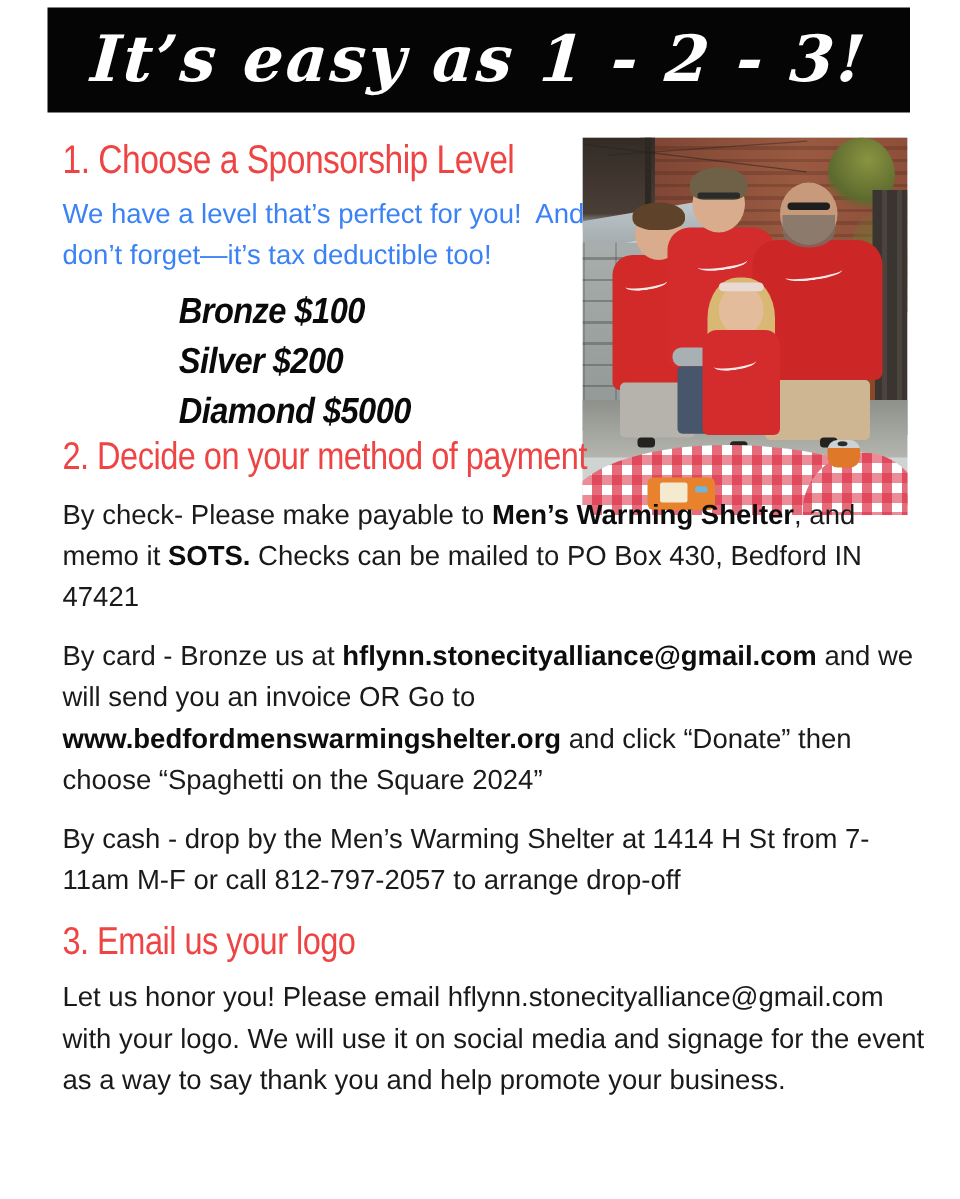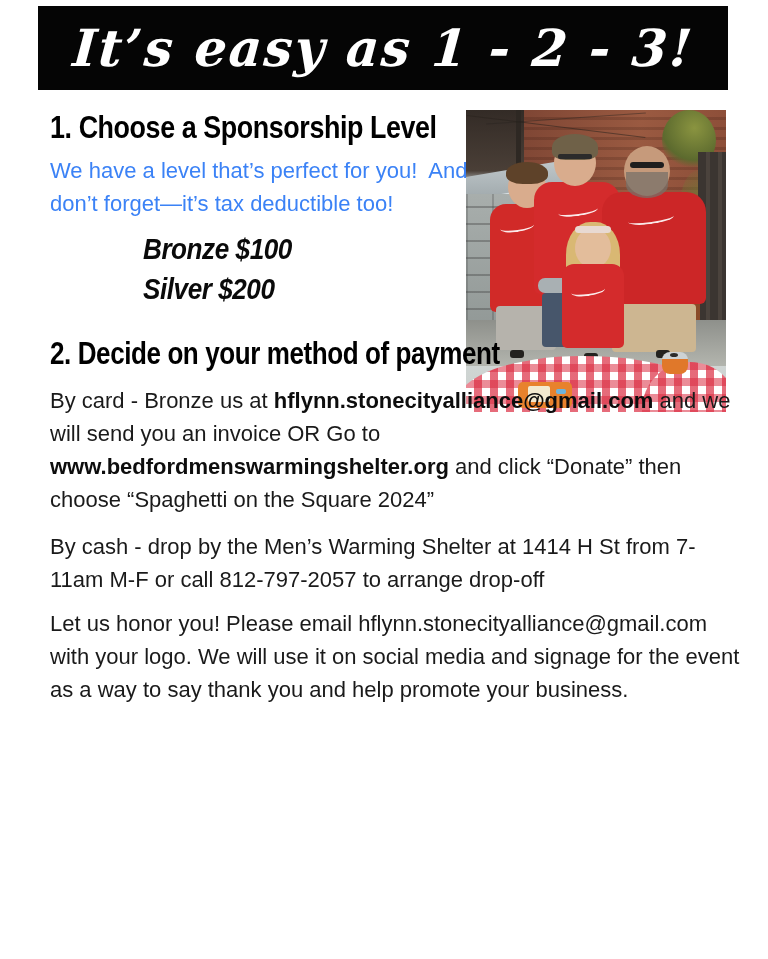--- a/index.html
+++ b/index.html
@@ -20,27 +20,27 @@
     font-family: "DejaVu Serif", serif;
     font-style: italic; font-weight: 700;
     font-size: 51px; letter-spacing: 2px; white-space: nowrap;
     transform: skewX(-4deg);
   }
 
   
   .content { position: absolute; left: 50px; top: 90px; width: 690px; }
 
   .h-condensed {
-    font-weight: 700; color: #000000; line-height: 1.05;
+    font-weight: 400; color: #ef4444; line-height: 1.05;
     letter-spacing: -0.5px; white-space: nowrap;
   }
   .h-condensed .squeeze { display: inline-block; transform: scaleX(0.84); transform-origin: 0 50%; }
 
   .h1 { font-size: 32px; margin-top: 21px; }
-  .h2 { font-size: 31px; margin-top: 29px; }
+  .h2 { font-size: 31px; }
   .h3 { font-size: 31px; margin-top: 17px; }
 
   .intro {
     margin-top: 9px; width: 434px;
     font-size: 22px; line-height: 33px; color: #3b82f6;
   }
 
   .levels { margin-top: 9px; margin-left: 93px; font-style: italic; }
   .level-row {
     font-size: 29px; line-height: 40px; font-weight: 800;
@@ -220,25 +220,30 @@
 
   <div class="h-condensed h1">
     <span class="squeeze">1. Choose a Sponsorship Level</span>
   </div>
 
   <p class="intro">We have a level that’s perfect for you!&nbsp; And don’t forget—it’s tax deductible too!</p>
 
   <div class="levels">
     <div class="level-row"><span class="squeeze"><span>Bronze</span> <span>$100</span></span></div>
     <div class="level-row"><span class="squeeze"><span>Silver</span> <span>$200</span></span></div>
+    <div class="level-row"><span class="squeeze"><span>Diamond</span> <span>$5000</span></span></div>
   </div>
 
   <div class="h-condensed h2">
     <span class="squeeze">2. Decide on your method of payment</span>
   </div>
 
+  <p class="para"><span>By check- Please make payable to </span><b>Men’s Warming Shelter</b><span>, and memo it </span><b>SOTS.</b><span> Checks can be mailed to PO Box 430, Bedford IN 47421</span></p>
   <p class="para"><span>By card - Bronze us at </span><b>hflynn.stonecityalliance@gmail.com</b><span> and we will send you an invoice OR Go to </span><b>www.bedfordmenswarmingshelter.org</b><span> and click “Donate” then choose “Spaghetti on the Square 2024”</span></p>
   <p class="para"><span>By cash - drop by the Men’s Warming Shelter at 1414 H St from 7-11am M-F or call 812-797-2057 to arrange drop-off</span></p>
 
+  <div class="h-condensed h3">
+    <span class="squeeze">3. Email us your logo</span>
+  </div>
 
   <p class="para para-last">Let us honor you! Please email hflynn.stonecityalliance@gmail.com with your logo. We will use it on social media and signage for the event as a way to say thank you and help promote your business.</p>
 
 </div>
 
 </body></html>

